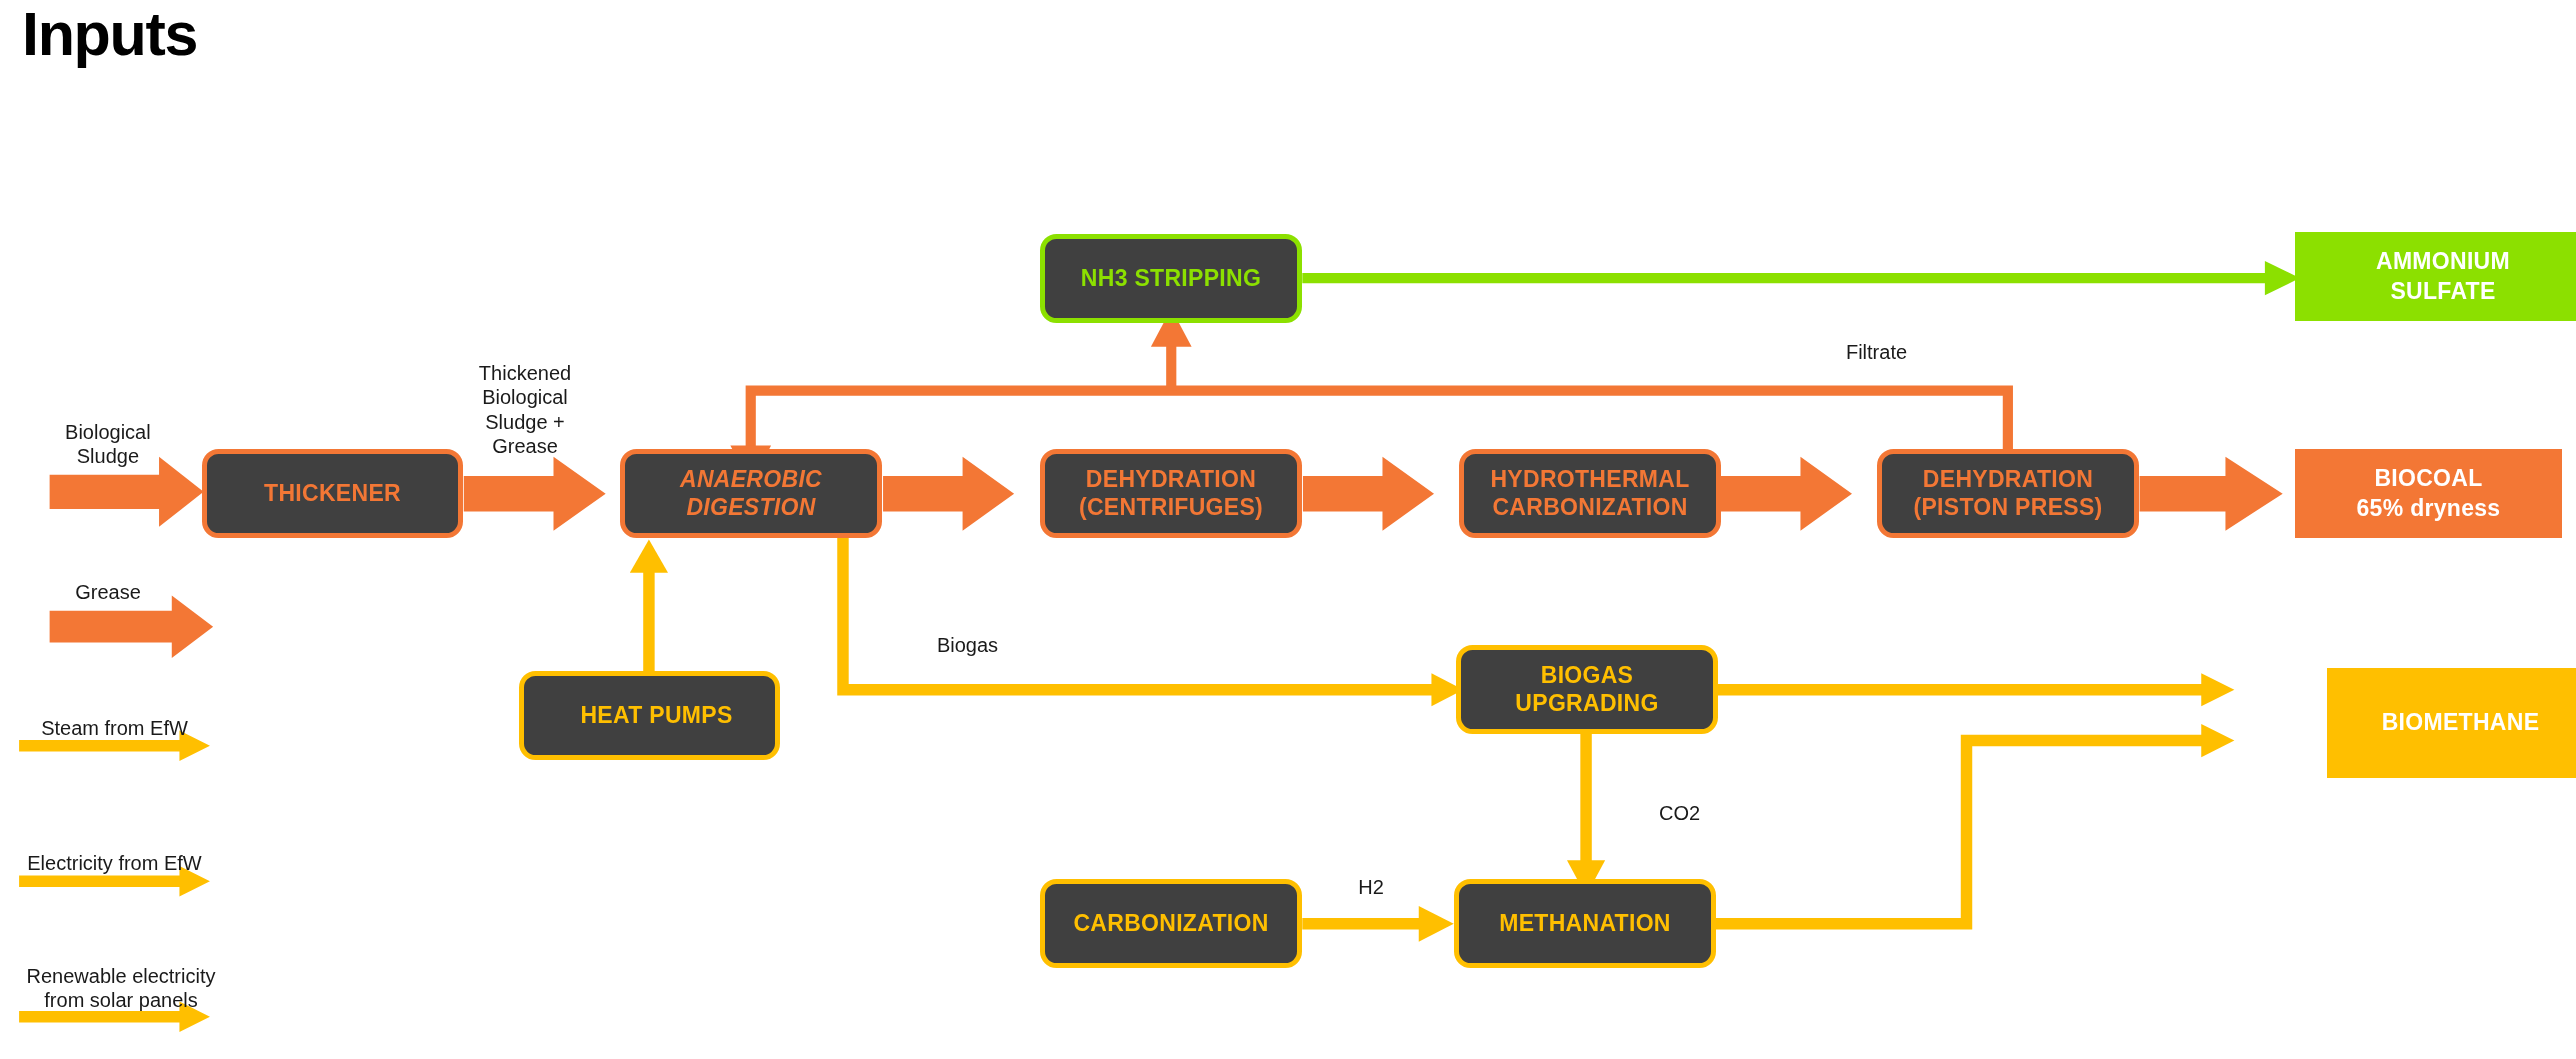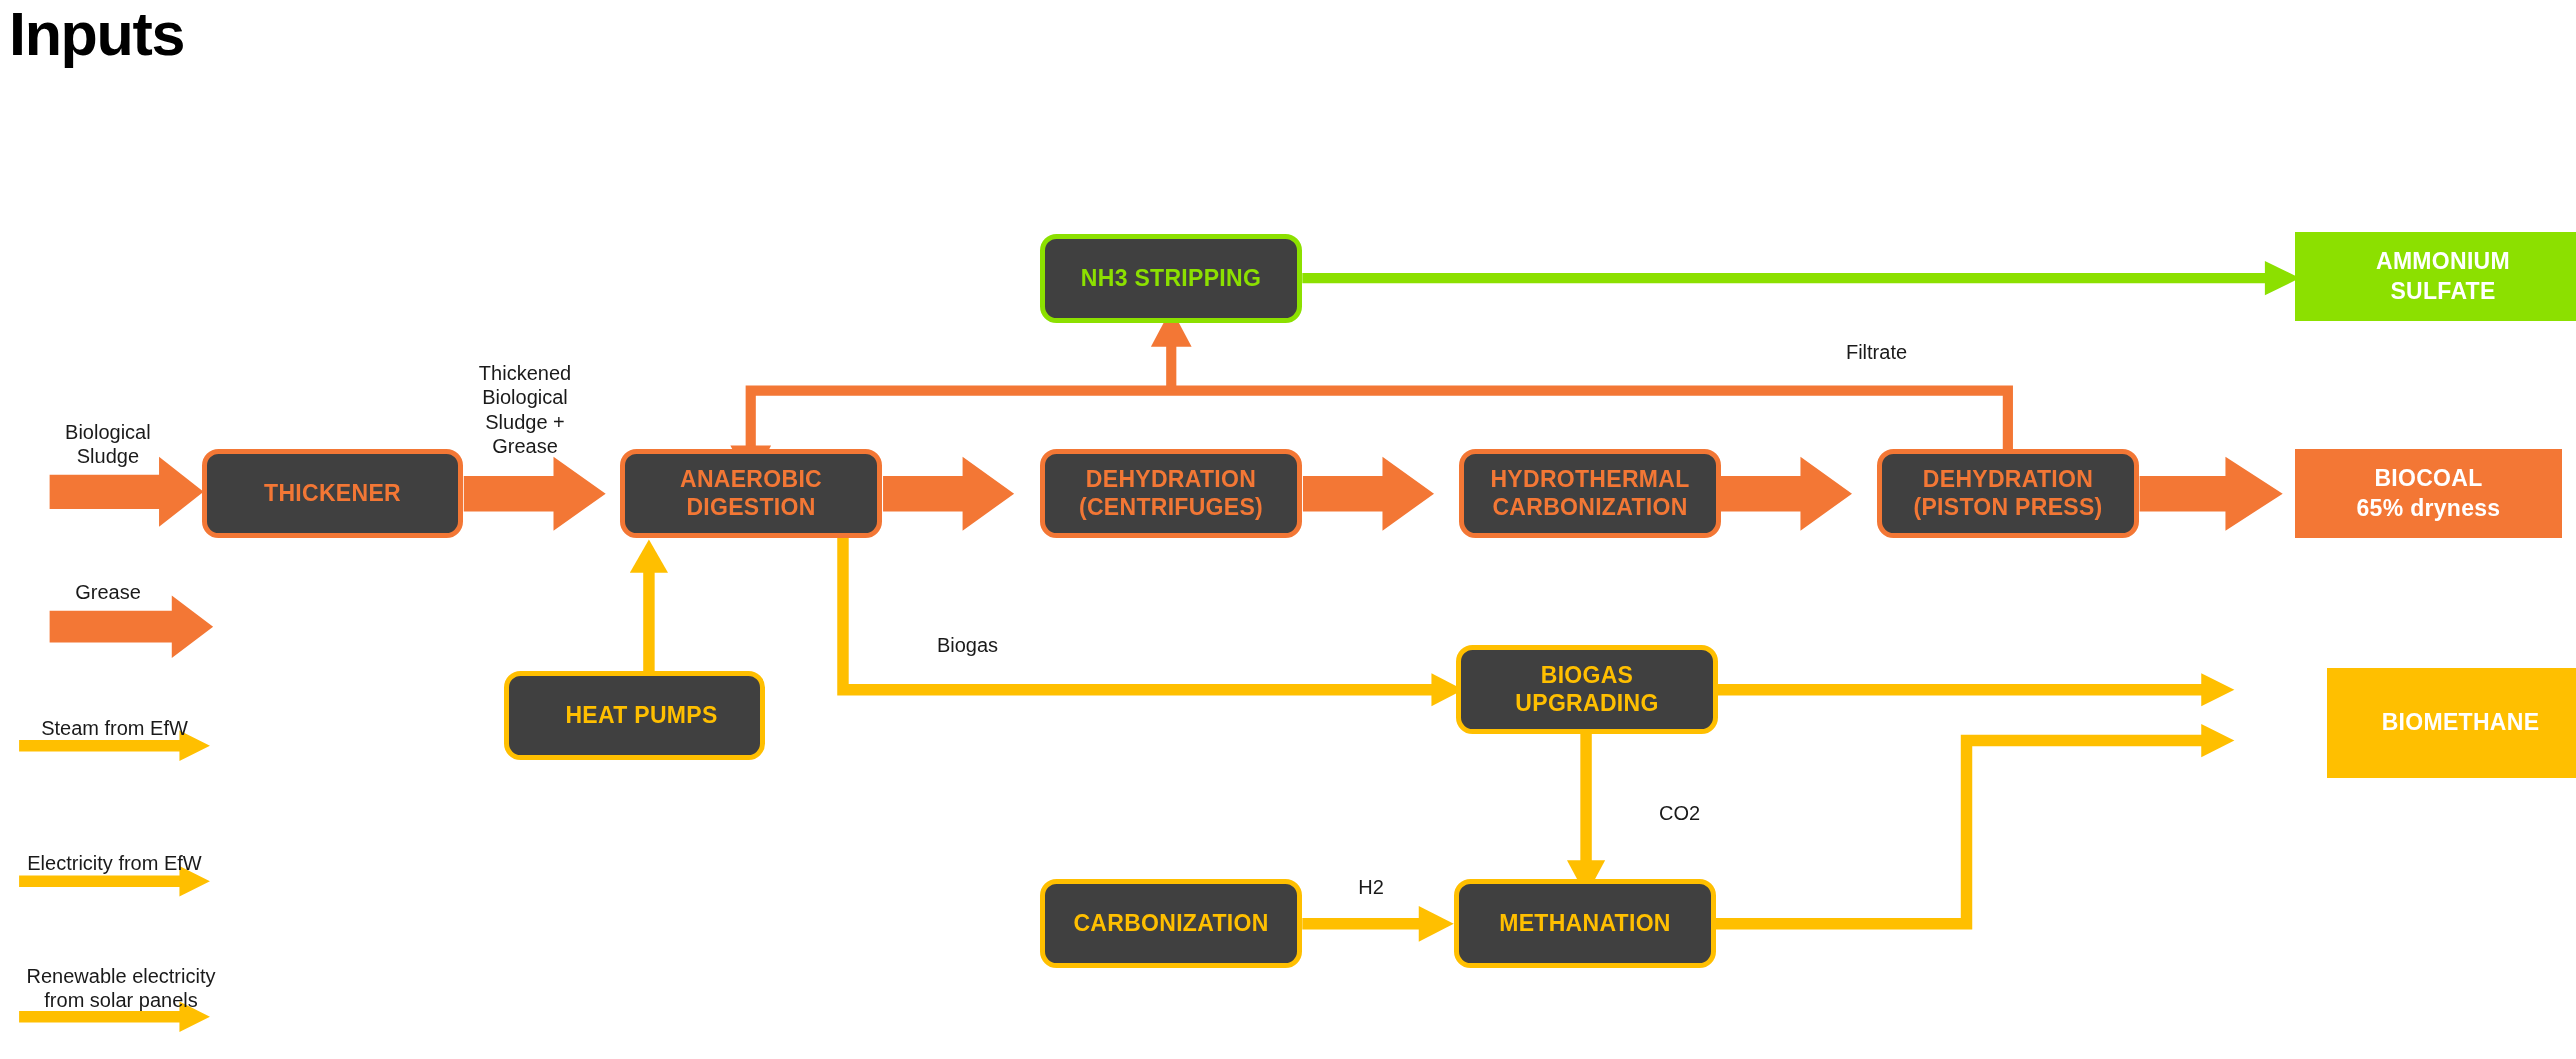--- a/index.html
+++ b/index.html
@@ -29,21 +29,21 @@
   .section-title {
     position: absolute;
     font-family: "Liberation Sans", sans-serif;
     font-weight: bold;
     font-size: 61px;
     line-height: 1;
     color: #000000;
     letter-spacing: -1.3px;
     white-space: nowrap;
   }
-  #title-inputs  { left: 9px; top: 3.8px; }
+  #title-inputs  { left: 22px; top: 3.8px; }
   #title-outputs { left: 2260px; top: 3.8px; }
 
   
   .proc-box {
     position: absolute;
     box-sizing: border-box;
     background: #404040;
     border-radius: 16.5px;
     display: flex;
     align-items: center;
@@ -217,21 +217,21 @@
 Grease</div>
   <div class="flow-label" style="left:1800px; top:340px; width:153px;">Filtrate</div>
   <div class="flow-label" style="left:891px; top:633px; width:153px;">Biogas</div>
   <div class="flow-label" style="left:1659px; top:781px; width:102px; text-align:left;margin-top:20px;">CO2</div>
   <div class="flow-label" style="left:1333px; top:875px; width:76px;">H2</div>
 
   <div class="proc-box orange" style="left:202px; top:449px; width:261px; height:89px;">
     <span>THICKENER</span>
   </div>
 
-  <div class="proc-box orange" style="left:620px; top:449px; width:262px; height:89px;">
+  <div class="proc-box orange" style="left:620px; top:449px; width:262px; height:89px;font-style:italic;">
     <span style="white-space:pre-line;">ANAEROBIC
 DIGESTION</span>
   </div>
 
   <div class="proc-box orange" style="left:1040px; top:449px; width:262px; height:89px;">
     <span style="white-space:pre-line;">DEHYDRATION
 (CENTRIFUGES)</span>
   </div>
 
   <div class="proc-box orange" style="left:1459px; top:449px; width:262px; height:89px;">
@@ -241,21 +241,21 @@
 
   <div class="proc-box orange" style="left:1877px; top:449px; width:262px; height:89px;">
     <span style="white-space:pre-line;">DEHYDRATION
 (PISTON PRESS)</span>
   </div>
 
   <div class="proc-box green" style="left:1040px; top:234px; width:262px; height:89px;">
     <span>NH3 STRIPPING</span>
   </div>
 
-  <div class="proc-box yellow" style="left:504px; top:671px; width:261px; height:89px;padding-left:14px;">
+  <div class="proc-box yellow" style="left:519px; top:671px; width:261px; height:89px;padding-left:14px;">
     <span>HEAT PUMPS</span>
   </div>
 
   <div class="proc-box yellow" style="left:1456px; top:645px; width:262px; height:89px;">
     <span style="white-space:pre-line;">BIOGAS
 UPGRADING</span>
   </div>
 
   <div class="proc-box yellow" style="left:1040px; top:879px; width:262px; height:89px;">
     <span>CARBONIZATION</span>

